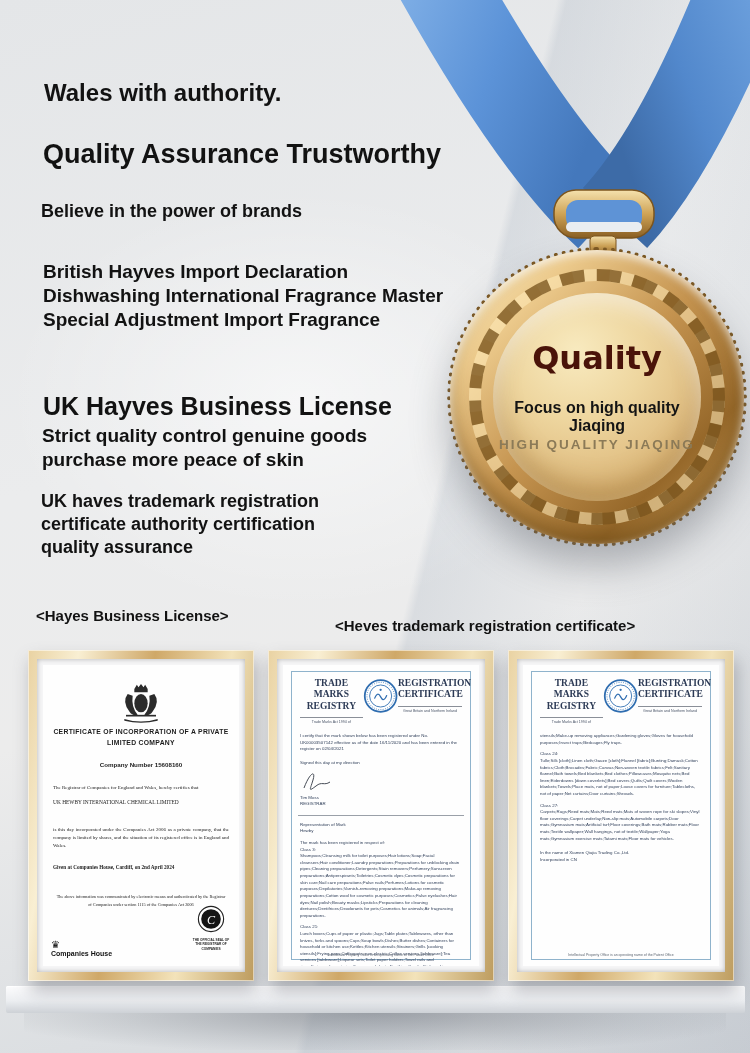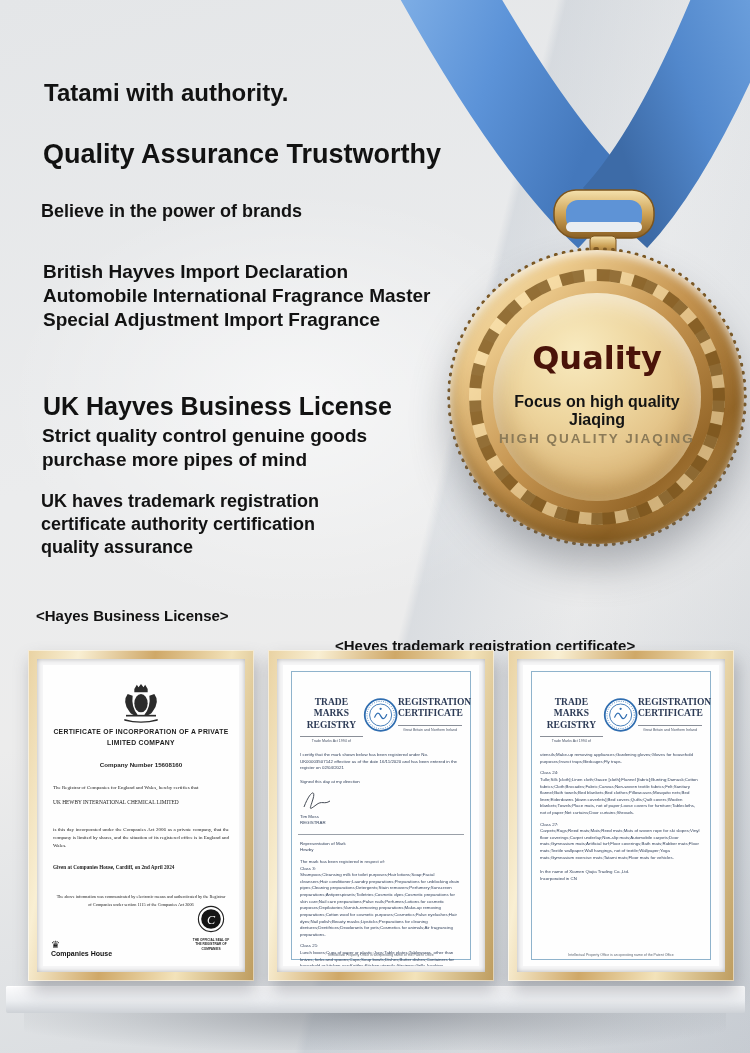--- a/index.html
+++ b/index.html
@@ -14,37 +14,37 @@
   
   .txt{position:absolute;color:#121212;font-weight:bold;white-space:nowrap;}
   .t-headline{left:44px;top:79px;font-size:24px;}
   .t-sub{left:43px;top:139px;font-size:27px;}
   .t-tag{left:41px;top:201px;font-size:18px;}
   .t-para1{left:43px;top:260px;font-size:19px;line-height:24px;}
   .t-sec2{left:43px;top:392px;font-size:25px;}
   .t-para2{left:42px;top:424px;font-size:19px;line-height:24px;}
   .t-para3{left:41px;top:490px;font-size:18px;line-height:23px;}
   .t-label-l{left:36px;top:607px;font-size:15px;}
-  .t-label-r{left:335px;top:637px;font-size:15px;text-align:right;}
+  .t-label-r{left:335px;top:617px;font-size:15px;text-align:right;}
   .txt span{display:block;}
 
   
   .ribbon-svg{position:absolute;left:0;top:0;z-index:1;}
   .medal{position:absolute;left:447px;top:247px;width:300px;height:300px;z-index:2;}
   .medal .bead{position:absolute;inset:0;border-radius:50%;border:4px dotted #7d5821;}
   .medal .goldring{position:absolute;inset:3px;border-radius:50%;
     background:linear-gradient(135deg,#faeec6 0%,#ecca8c 22%,#c59450 48%,#96682a 75%,#c79d5c 100%);
     box-shadow:0 22px 38px rgba(96,99,108,.45),inset 0 4px 8px rgba(255,255,255,.75),inset 0 -10px 18px rgba(92,60,12,.45);}
   .medal .rope2{position:absolute;inset:22px;border-radius:50%;border:12px dashed rgba(255,236,186,.55);transform:rotate(6deg);}
   .medal .rope{position:absolute;inset:22px;border-radius:50%;border:12px dashed rgba(122,85,30,.78);}
   .medal .face{position:absolute;inset:46px;border-radius:50%;text-align:center;
     background:radial-gradient(circle at 40% 28%,#f8eabf 0%,#eed69f 35%,#deba7d 70%,#cda35e 100%);
     box-shadow:inset 0 10px 20px rgba(255,255,255,.55),inset 0 -14px 26px rgba(128,84,20,.38);}
   .medal-title{margin-top:46px;font-size:32px;font-weight:bold;color:#4a1309;font-family:"DejaVu Sans",sans-serif;}
-  .medal-sub{margin-top:16px;font-size:16px;font-weight:bold;color:#141414;}
+  .medal-sub{margin-top:22px;font-size:16px;font-weight:bold;color:#141414;}
   .medal-eng{margin-top:2px;font-size:13.5px;font-weight:bold;color:#8b7a57;letter-spacing:2px;}
 
   
   .shelf{position:absolute;left:6px;right:5px;top:986px;height:27px;border-radius:2px;
     background:linear-gradient(#fcfcfd,#eceef1 55%,#cdd1d6);box-shadow:inset 0 1px 0 #fff;z-index:4;}
   .shelf-shadow{position:absolute;left:24px;right:24px;top:1012px;height:38px;z-index:3;
     background:radial-gradient(ellipse at 50% 0%,rgba(108,113,121,.55),rgba(140,146,153,.22) 55%,rgba(0,0,0,0) 80%);}
 
   
   .frame{position:absolute;top:650px;width:226px;height:331px;box-sizing:border-box;padding:9px;z-index:5;
@@ -67,21 +67,21 @@
   .inc-given{font-size:5.2px;margin-top:15px;font-weight:bold;}
   .inc-foot{position:absolute;left:12px;right:12px;bottom:58px;font-size:4.3px;line-height:1.7;
     font-family:"Liberation Serif",serif;text-align:center;color:#222;}
   .ch-logo{position:absolute;left:8px;bottom:9px;text-align:left;color:#111;}
   .ch-crown{font-size:10px;line-height:9px;}
   .ch-name{font-size:7px;font-weight:bold;margin-top:1px;}
   .inc-seal{position:absolute;right:8px;bottom:14px;width:40px;text-align:center;}
   .seal-cap{font-size:3.2px;font-weight:bold;line-height:1.5;color:#222;margin-top:1px;}
 
   
-  .tm-box{position:absolute;inset:6px 8px;border:1.5px solid #8fb3cc;box-sizing:border-box;padding:22px 8px;
+  .tm-box{position:absolute;inset:6px 8px;border:1.5px solid #8fb3cc;box-sizing:border-box;padding:3px 8px;
     color:#33425c;text-align:left;}
   .tm-head{display:flex;justify-content:space-between;align-items:flex-start;margin-top:3px;}
   .tm-col{width:64px;text-align:center;}
   .tm-h-title{font-family:"Liberation Serif",serif;font-weight:bold;font-size:9.5px;line-height:1.2;color:#2c3a55;}
   .tm-rule{border-top:.5px solid #8a8f98;margin-top:5px;padding-top:2px;font-size:3.6px;color:#4a5568;}
   .tm-body{font-size:4.4px;line-height:1.5;}
   .tm-intro{margin-top:9px;}
   .tm-signed{margin-top:7px;}
   .tm-sig{margin-top:2px;display:block;}
   .tm-name{font-size:4.4px;line-height:1.5;margin-top:2px;}
@@ -129,32 +129,32 @@
     <div class="goldring"></div>
     <div class="rope2"></div>
     <div class="rope"></div>
     <div class="face">
       <div class="medal-title">Quality</div>
       <div class="medal-sub">Focus on high quality Jiaqing</div>
       <div class="medal-eng">HIGH QUALITY JIAQING</div>
     </div>
   </div>
 
-  <div class="txt t-headline">Tatami with authority.</div>
+  <div class="txt t-headline">Wales with authority.</div>
   <div class="txt t-sub">Quality Assurance Trustworthy</div>
   <div class="txt t-tag">Believe in the power of brands</div>
   <div class="txt t-para1">
     <span>British Hayves Import Declaration</span>
-    <span>Automobile International Fragrance Master</span>
+    <span>Dishwashing International Fragrance Master</span>
     <span>Special Adjustment Import Fragrance</span>
   </div>
   <div class="txt t-sec2">UK Hayves Business License</div>
   <div class="txt t-para2">
     <span>Strict quality control genuine goods</span>
-    <span>purchase more pipes of mind</span>
+    <span>purchase more peace of skin</span>
   </div>
   <div class="txt t-label-l">&lt;Hayes Business License&gt;</div>
   <div class="txt t-para3">
     <span>UK haves trademark registration</span>
     <span>certificate authority certification</span>
     <span>quality assurance</span>
   </div>
   <div class="txt t-label-r">&lt;Heves trademark registration certificate&gt;</div>
 
   <div class="shelf-shadow"></div>

